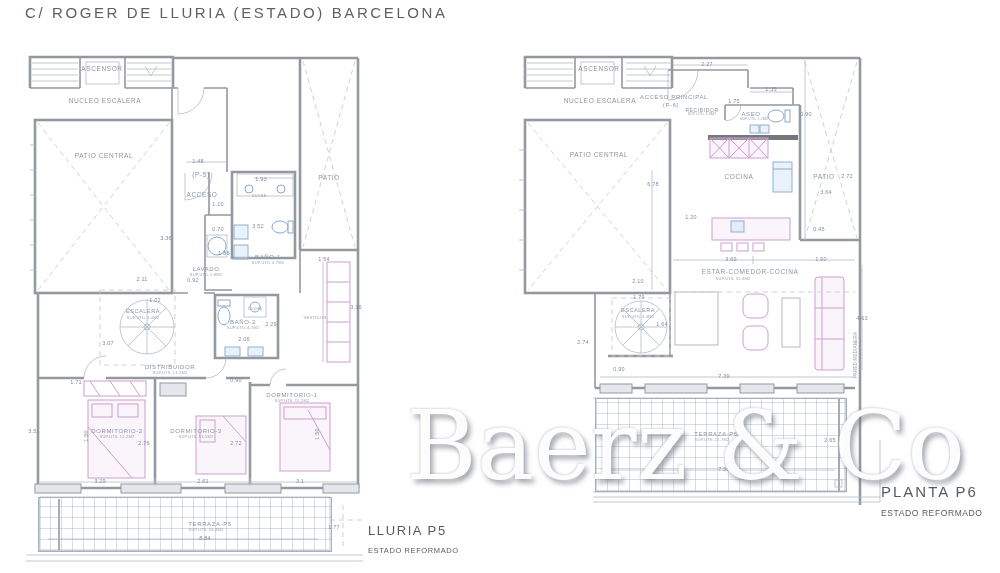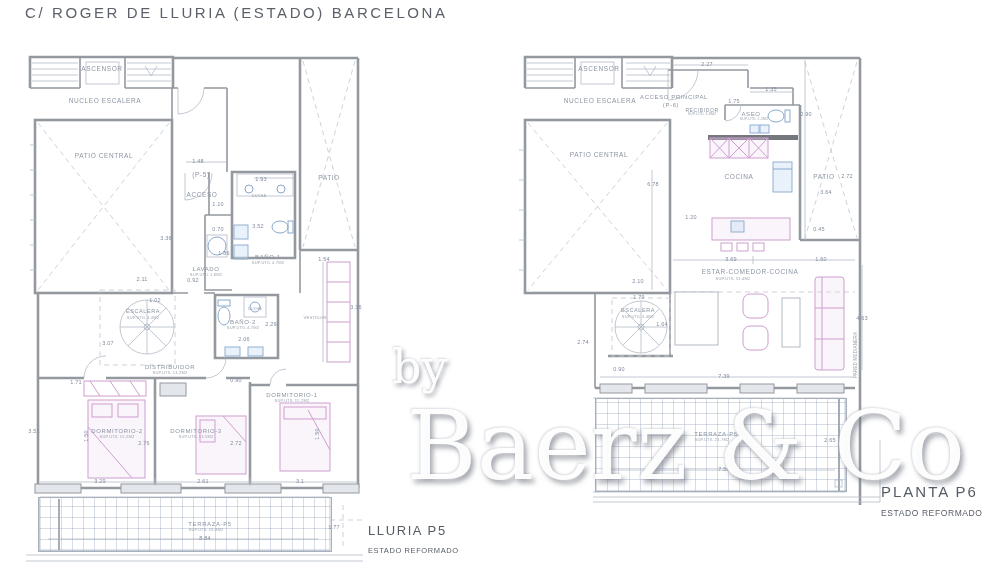--- a/index.html
+++ b/index.html
@@ -315,17 +315,16 @@
   <div class="caption" id="captionP5" style="left:368px;top:523px;">
     <div class="main">LLURIA P5</div>
     <div class="sub">ESTADO REFORMADO</div>
   </div>
   <div class="caption" id="captionP6" style="left:881px;top:483px;">
     <div class="main">PLANTA P6</div>
     <div class="sub">ESTADO REFORMADO</div>
   </div>
 
   <div id="watermark">
-    <div id="wm-by">by</div>
     <div id="wm-brand">Baerz &amp; Co</div>
   </div>
 
 </div>
 
 </body></html>

